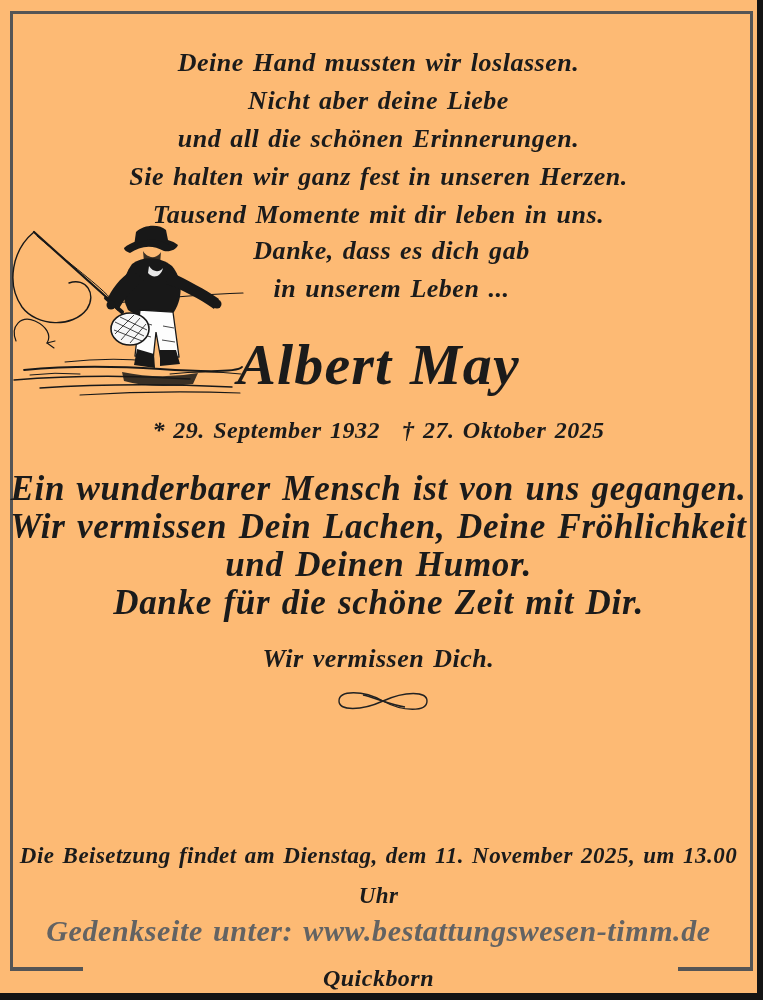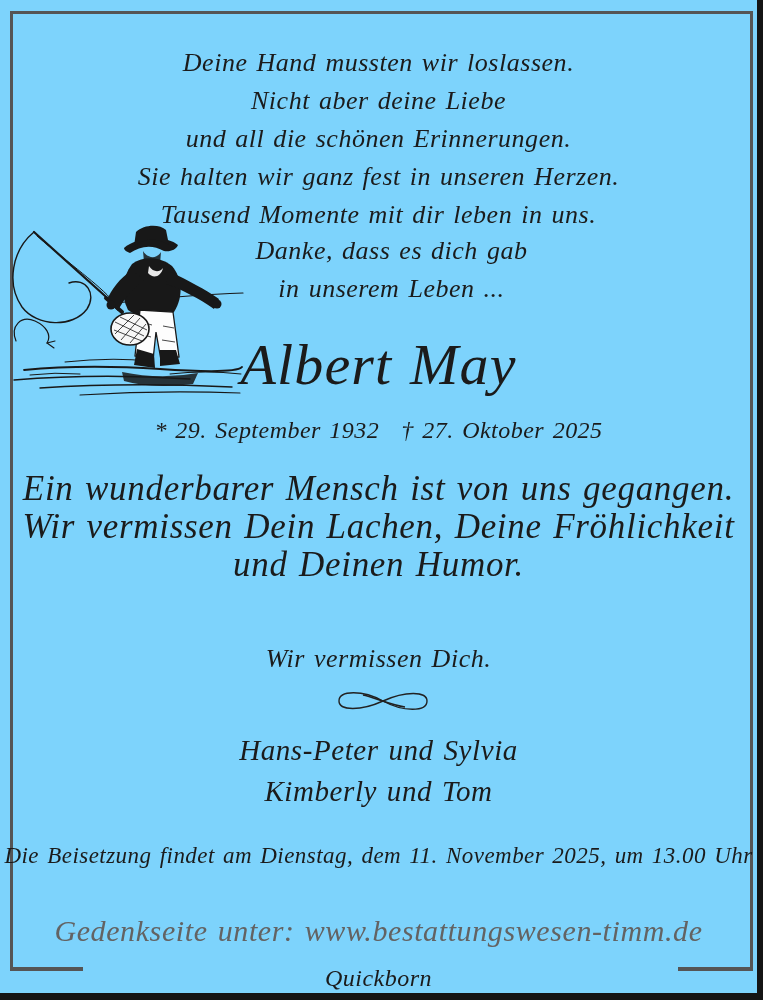--- a/index.html
+++ b/index.html
@@ -1,18 +1,18 @@
 <!DOCTYPE html>
 <html><head>
 <meta charset="utf-8">
 <style>
   html,body{margin:0;padding:0;background:#fff;}
   .stage{
-    position:relative;width:763px;height:1000px;background:#7dd3fc;overflow:hidden;
-    font-family:"Liberation Serif",serif;font-style:italic;color:#1b1b1b;
+    position:relative;width:763px;height:1000px;background:#fdba74;overflow:hidden;
+    font-family:"Liberation Serif",serif;font-style:italic;color:#1b1b1b;font-weight:bold;
   }
   .txt{position:absolute;left:0;width:757px;text-align:center;letter-spacing:.02em;word-spacing:2px;}
   .verse{top:44px;font-size:26px;line-height:38px;}
   .thanks{top:232px;font-size:26px;line-height:38px;margin-left:13px;}
   .name{top:326px;font-size:58px;line-height:78px;}
   .dates{top:414px;font-size:24px;line-height:32px;}
   .dates .birth{margin-right:8px;}
   .dates .death{margin-left:14px;}
   .tribute{top:470px;font-size:35px;line-height:38px;}
   .farewell{top:642px;font-size:26px;line-height:34px;}
@@ -126,33 +126,30 @@
   <div class="txt name">Albert May</div>
 
   <div class="txt dates">
     <span class="birth">* 29. September 1932</span><span class="death">† 27. Oktober 2025</span>
   </div>
 
   <div class="txt tribute">
     <div>Ein wunderbarer Mensch ist von uns gegangen.</div>
     <div>Wir vermissen Dein Lachen, Deine Fröhlichkeit</div>
     <div>und Deinen Humor.</div>
+    <div>Danke für die schöne Zeit mit Dir.</div>
   </div>
 
   <div class="txt farewell">Wir vermissen Dich.</div>
 
   <svg class="flourish" viewBox="0 0 100 30" aria-hidden="true">
     <path d="M6,15 C6,4 30,4 50,15 C70,26 94,26 94,15 C94,5 72,5 50,15 C28,25 6,25 6,15 Z" fill="none" stroke="#222" stroke-width="1.4"></path>
     <path d="M30,9 C40,11 58,19 72,21" fill="none" stroke="#222" stroke-width="1.6"></path>
   </svg>
 
-  <div class="txt family">
-    <div>Hans-Peter und Sylvia</div>
-    <div>Kimberly und Tom</div>
-  </div>
 
   <div class="txt funeral">
     <div>Die Beisetzung findet am Dienstag, dem 11. November 2025, um 13.00 Uhr</div>
   </div>
 
   <div class="txt city">Quickborn</div>
 
   <div class="txt memorial">Gedenkseite unter: www.bestattungswesen-timm.de</div>
 
   <div class="edge-right"></div>

